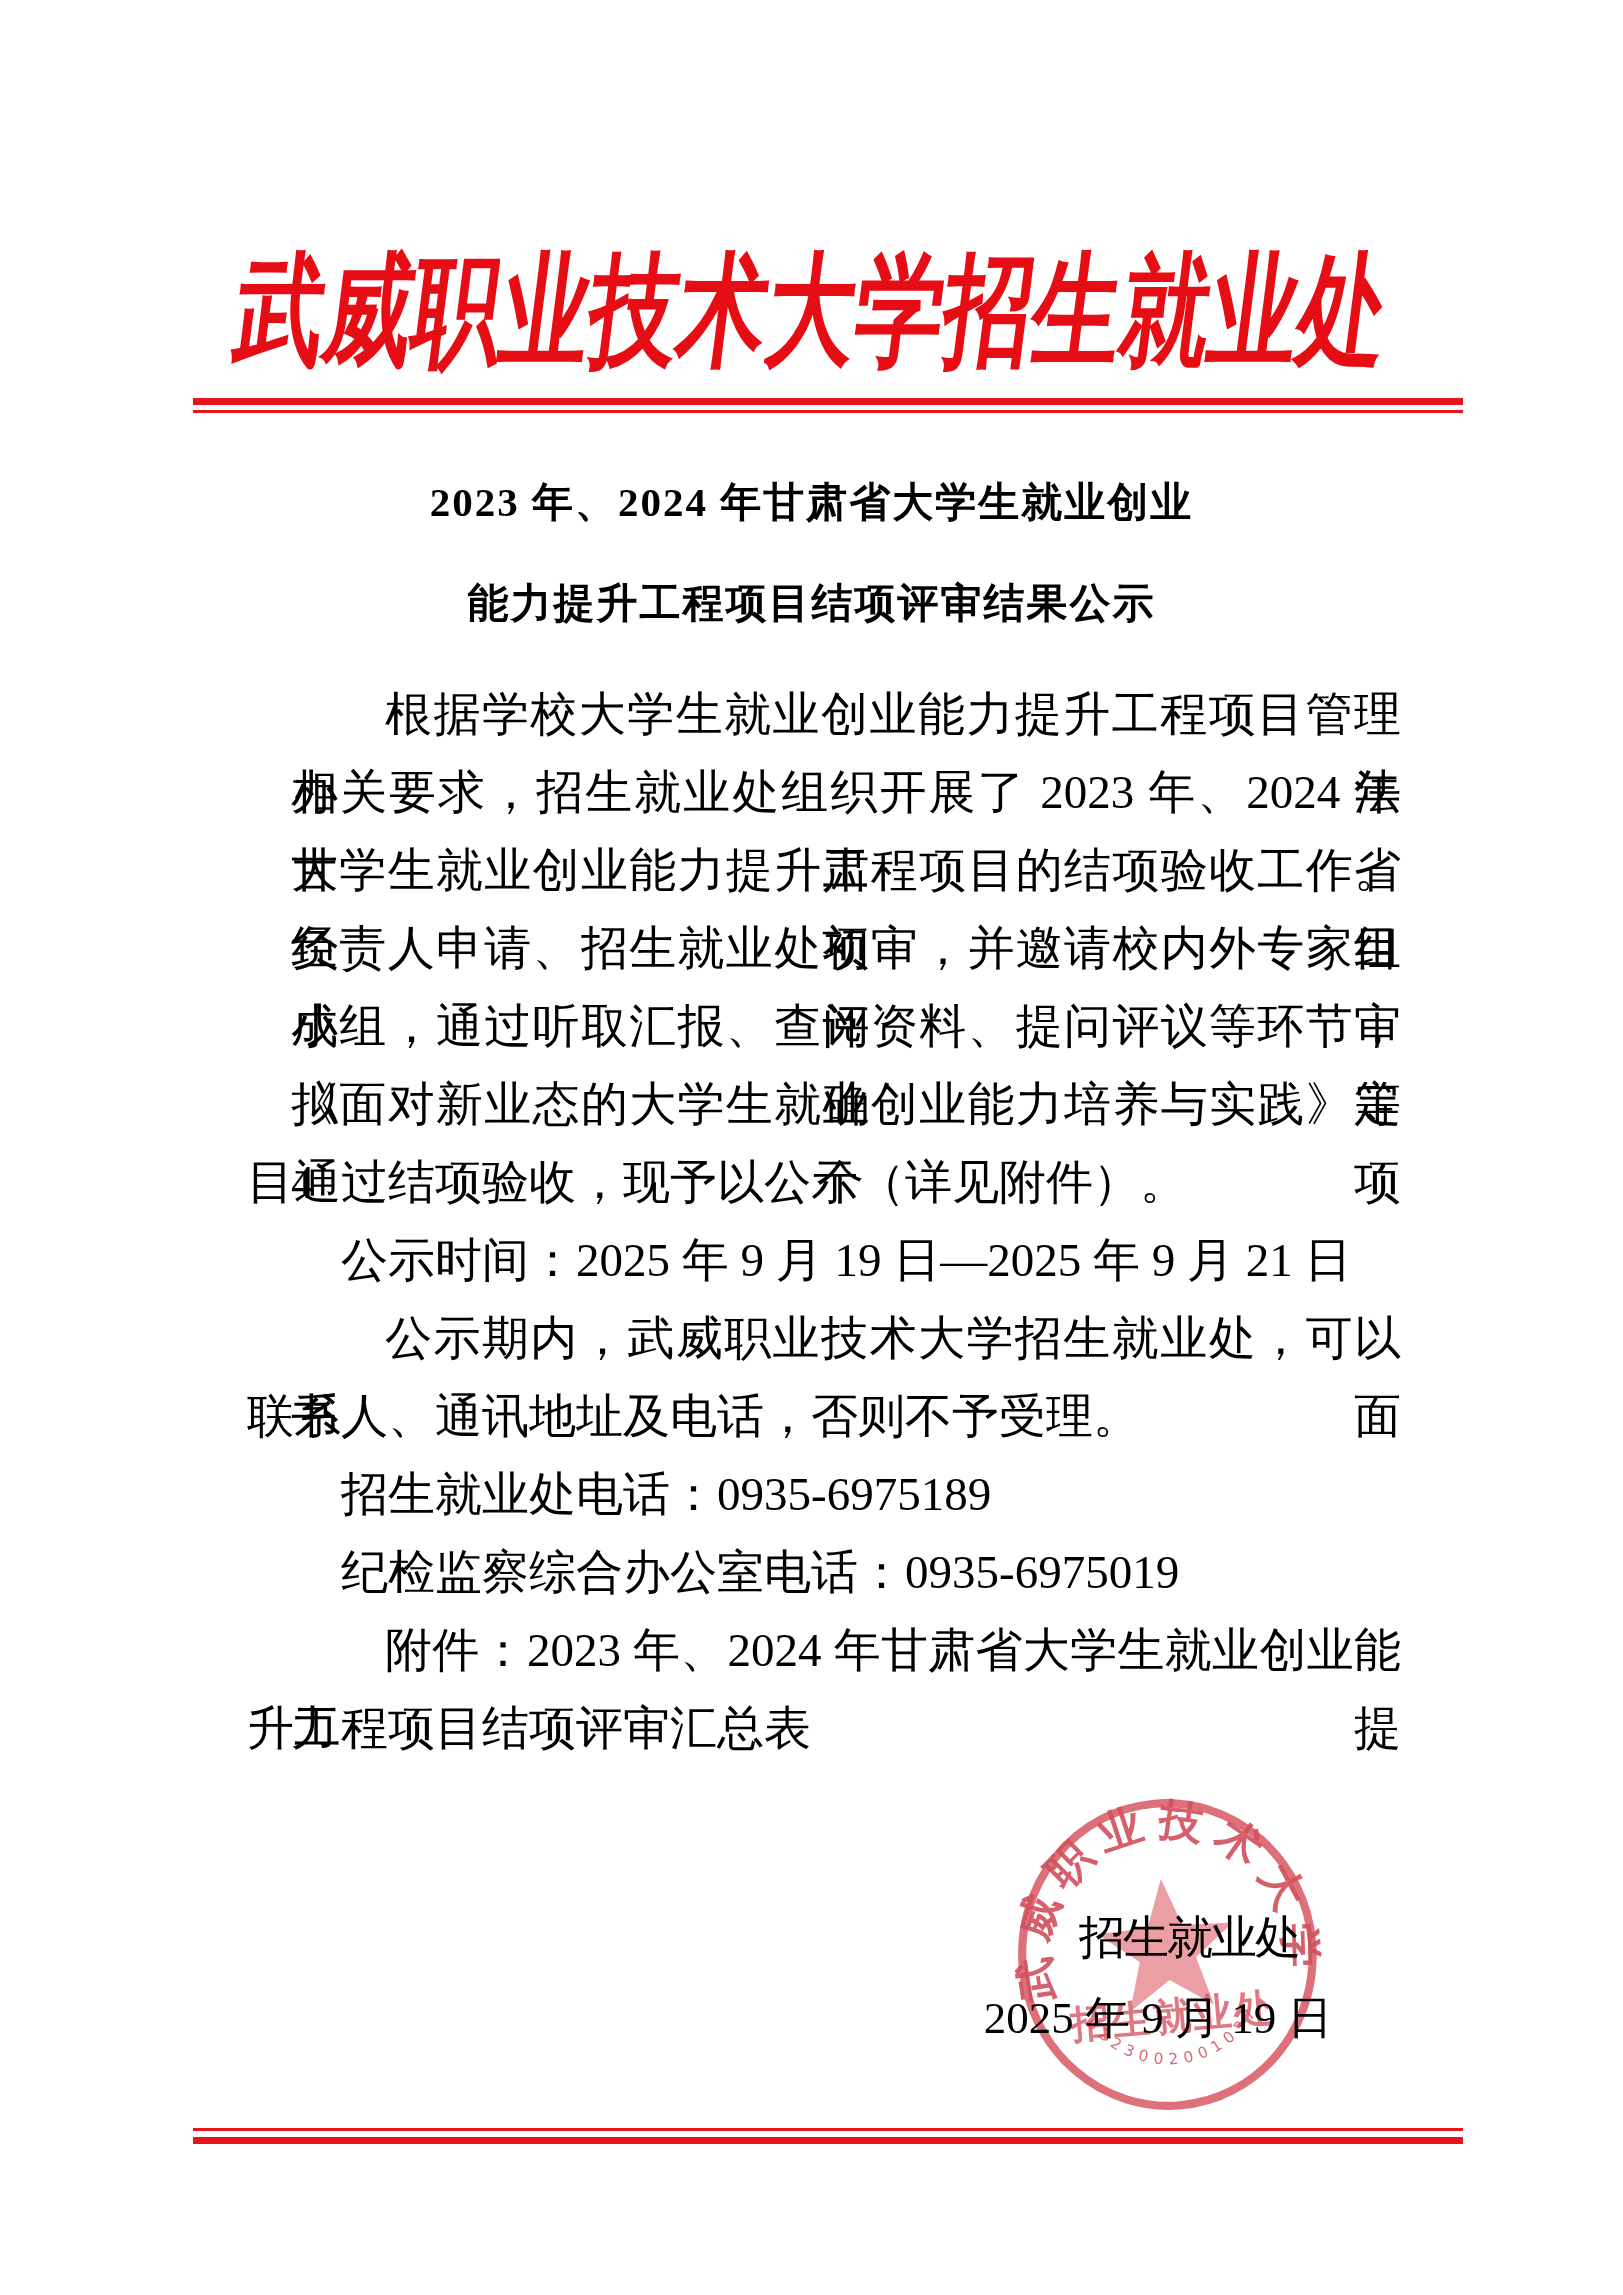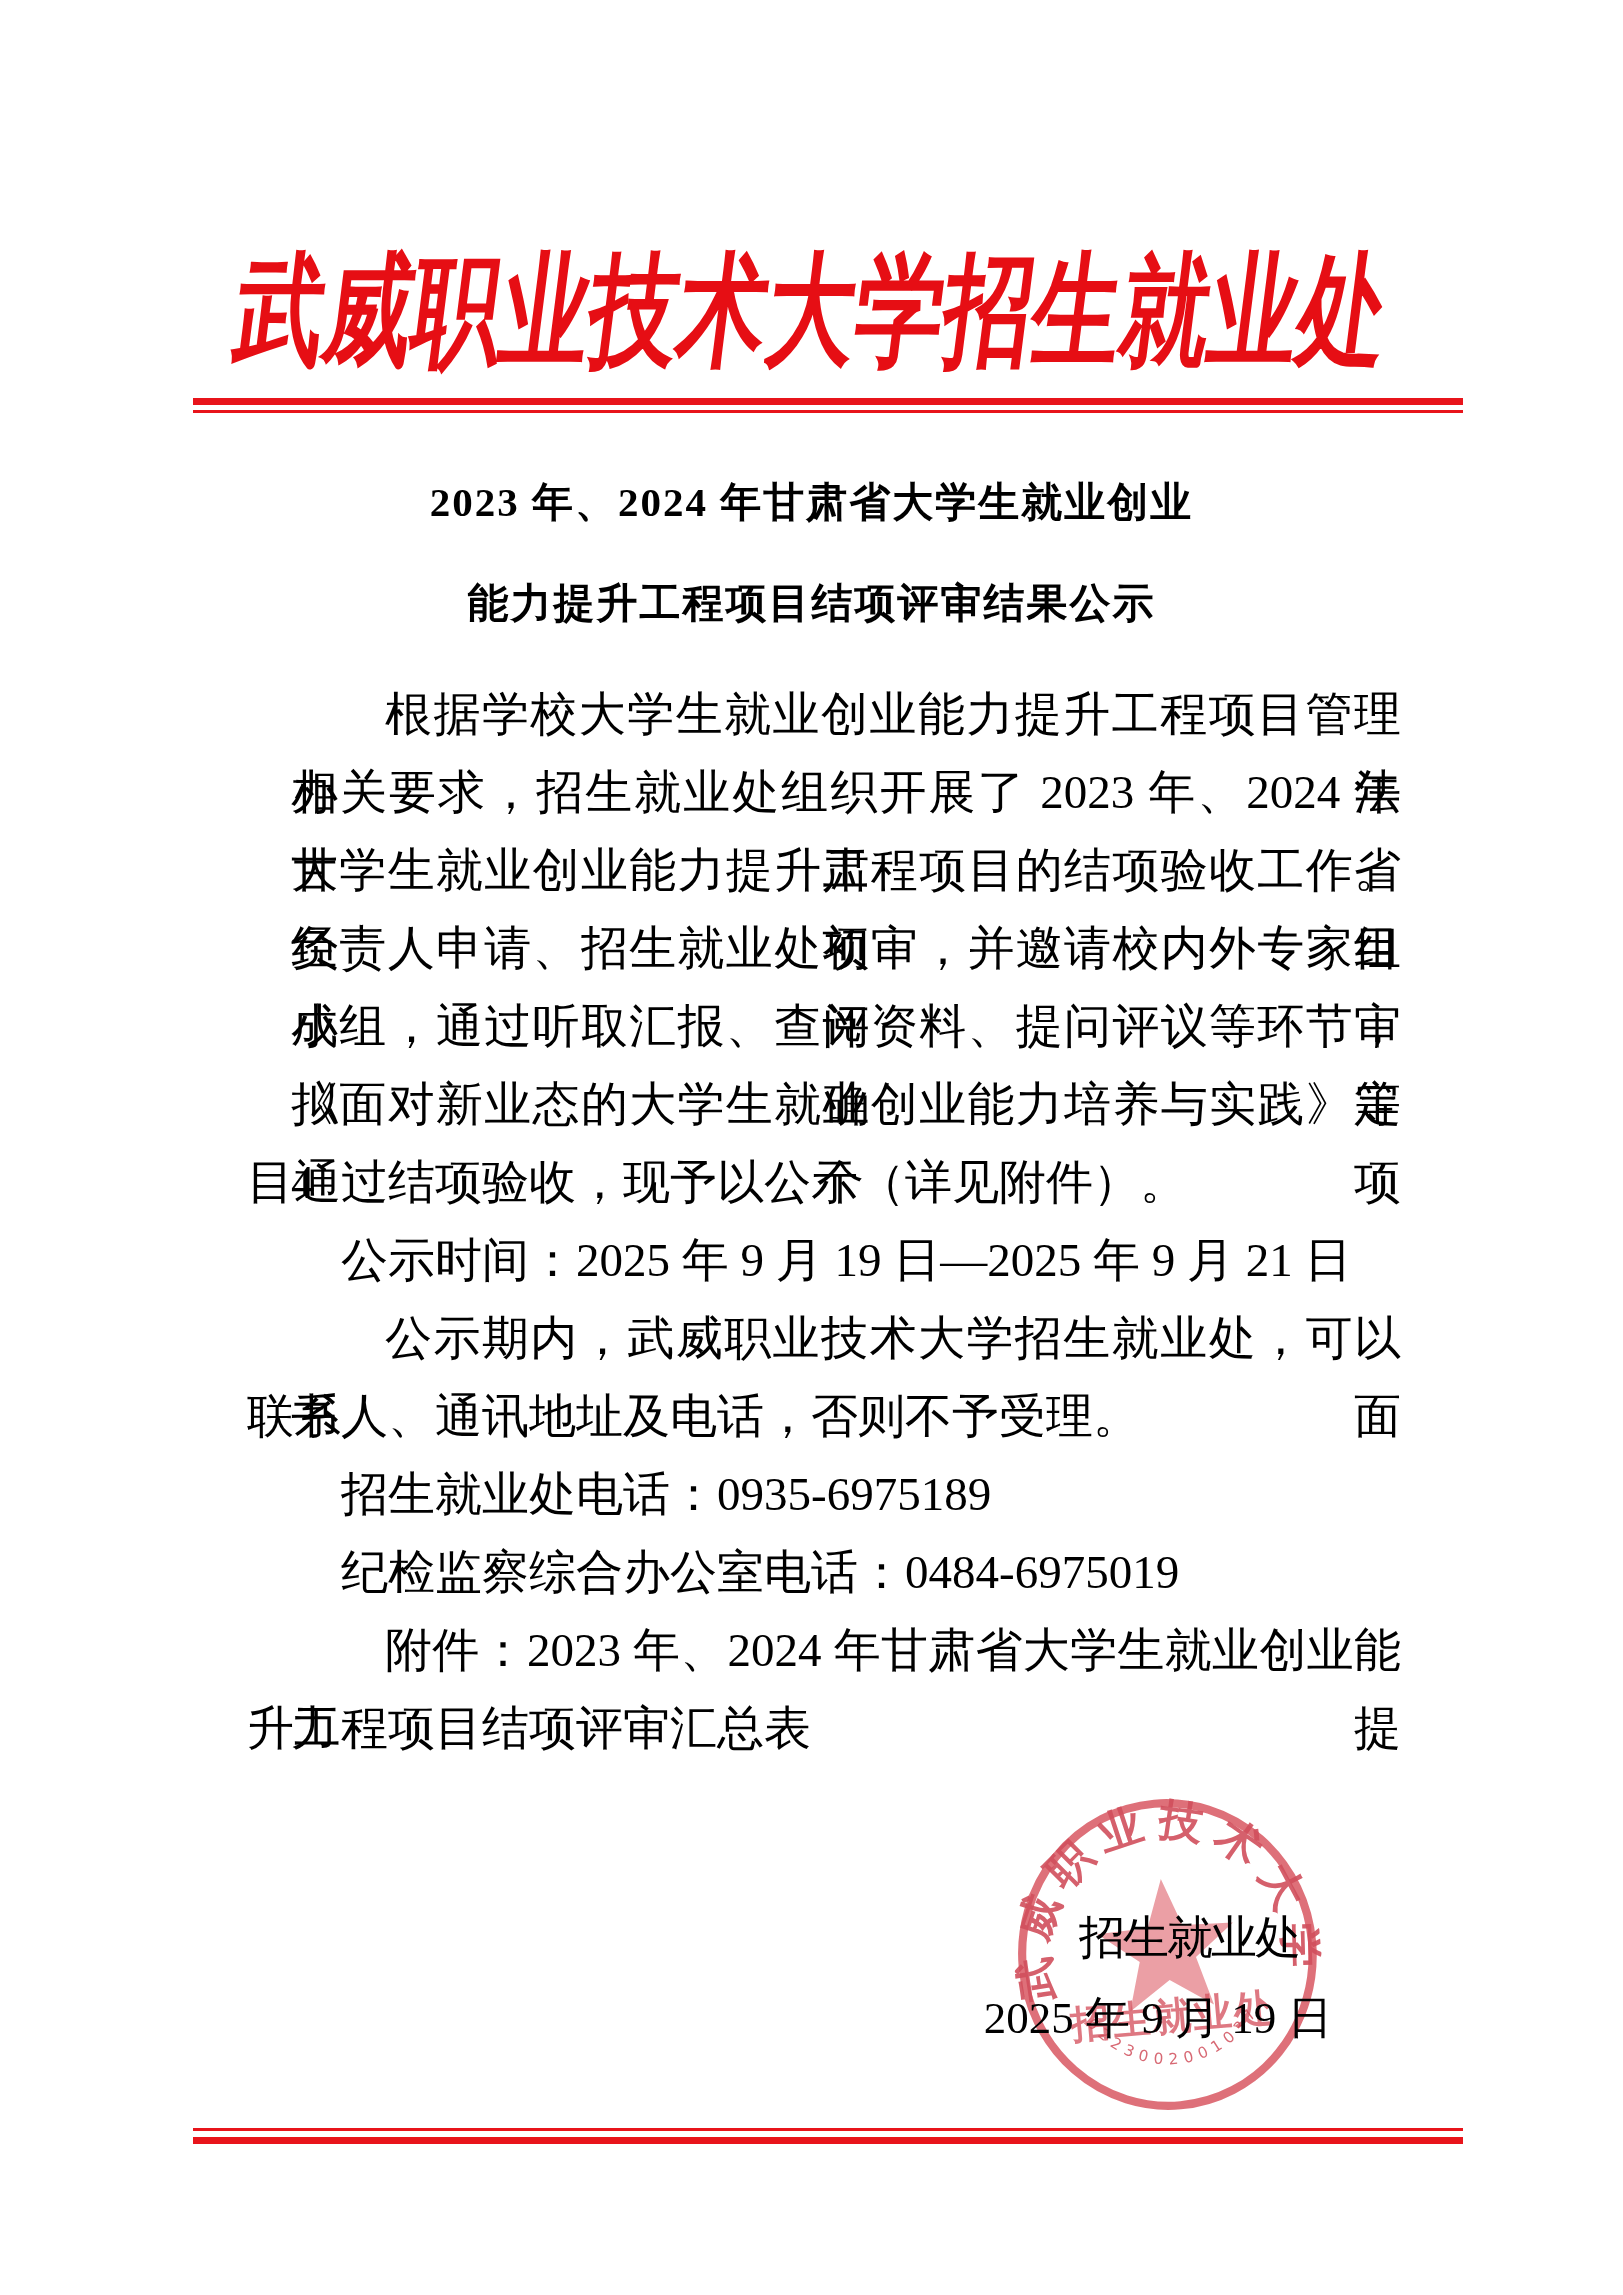--- a/index.html
+++ b/index.html
@@ -112,21 +112,21 @@
     <div class="ln j">相关要求，招生就业处组织开展了 2023 年、2024 年甘肃省</div>
     <div class="ln j">大学生就业创业能力提升工程项目的结项验收工作。经项目</div>
     <div class="ln j">负责人申请、招生就业处初审，并邀请校内外专家组成评审</div>
     <div class="ln j">小组，通过听取汇报、查阅资料、提问评议等环节，拟确定</div>
     <div class="ln j">《面对新业态的大学生就业创业能力培养与实践》等 4 个项</div>
     <div class="ln">目通过结项验收，现予以公示（详见附件）。</div>
     <div class="ln ind">公示时间：2025 年 9 月 19 日—2025 年 9 月 21 日</div>
     <div class="ln j ind">公示期内，武威职业技术大学招生就业处，可以书面</div>
     <div class="ln">联系人、通讯地址及电话，否则不予受理。</div>
     <div class="ln ind">招生就业处电话：0935-6975189</div>
-    <div class="ln ind">纪检监察综合办公室电话：0484-6975019</div>
+    <div class="ln ind">纪检监察综合办公室电话：0935-6975019</div>
     <div class="ln j ind">附件：2023 年、2024 年甘肃省大学生就业创业能力提</div>
     <div class="ln">升工程项目结项评审汇总表</div>
   </div>
 
   <div class="seal">
     <svg viewBox="0 0 600 620" xmlns="http://www.w3.org/2000/svg">
       <ellipse cx="300" cy="308" rx="284" ry="296" fill="none" stroke="#d85762" stroke-width="16" opacity="0.85"></ellipse>
       <polygon points="300,160 334.1,253.1 433.1,256.7 355.2,317.9 382.3,413.3 300,358 217.7,413.3 244.8,317.9 166.9,256.7 265.9,253.1" fill="#de5f69" opacity="0.6"></polygon>
       <path id="sealArcTop" d="M 81.9 387.4 A 232 232 0 1 1 518.0 387.4" fill="none"></path>
       <path id="sealArcBottom" d="M 132 431 A 205 215 0 0 0 468 431" fill="none"></path>

